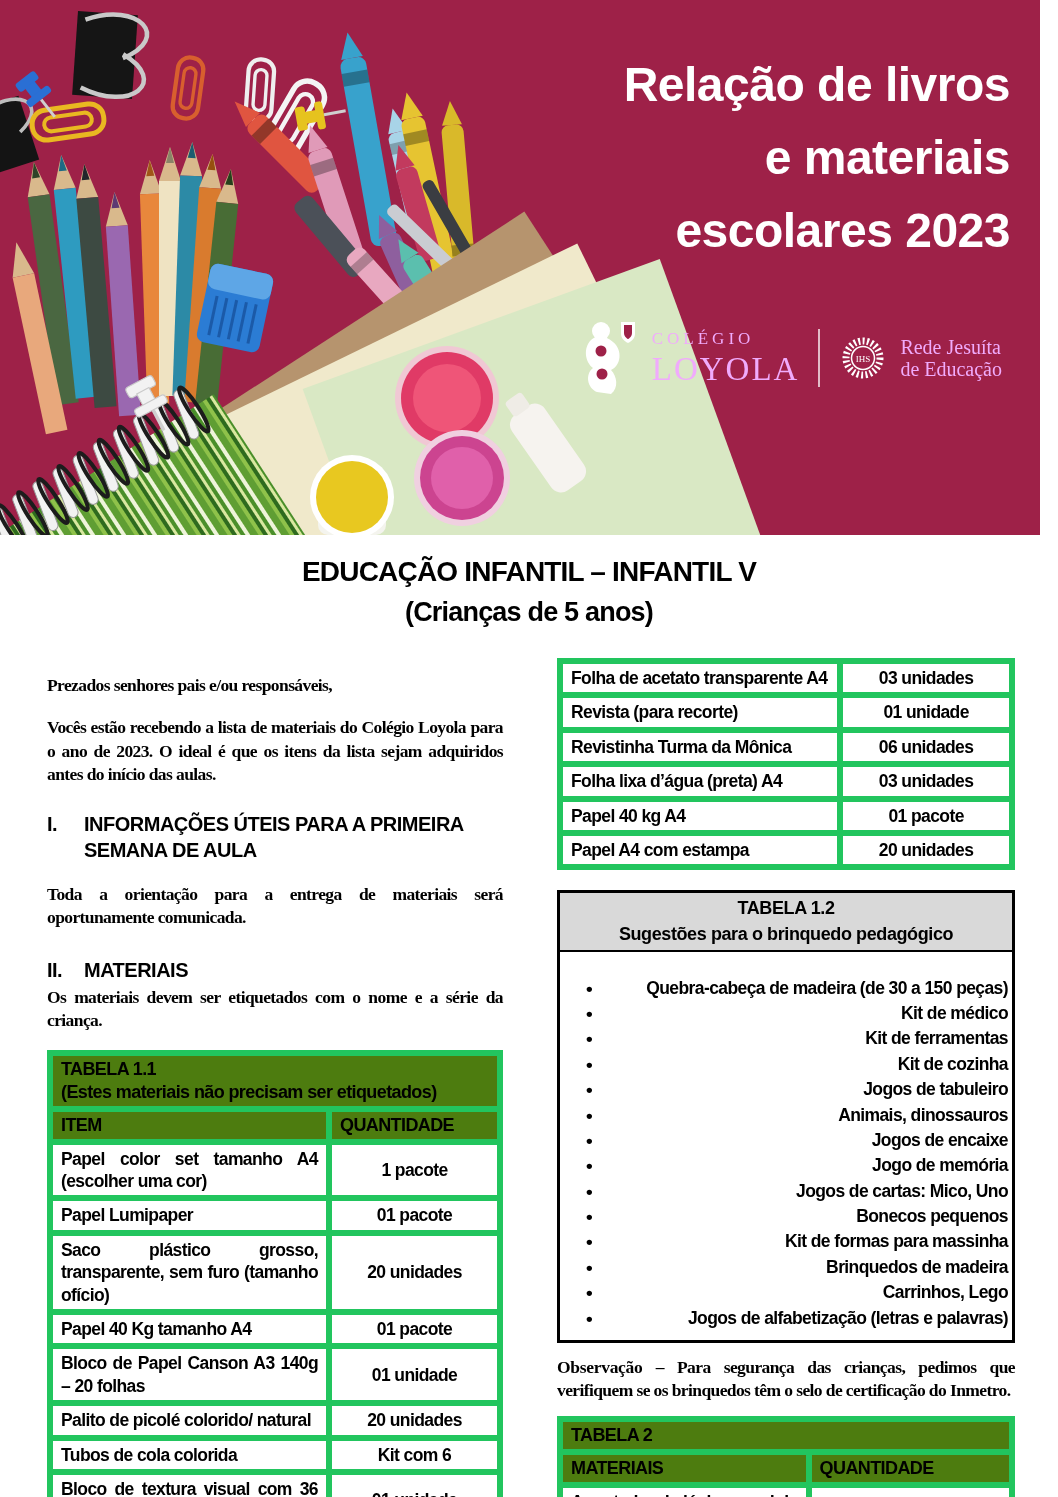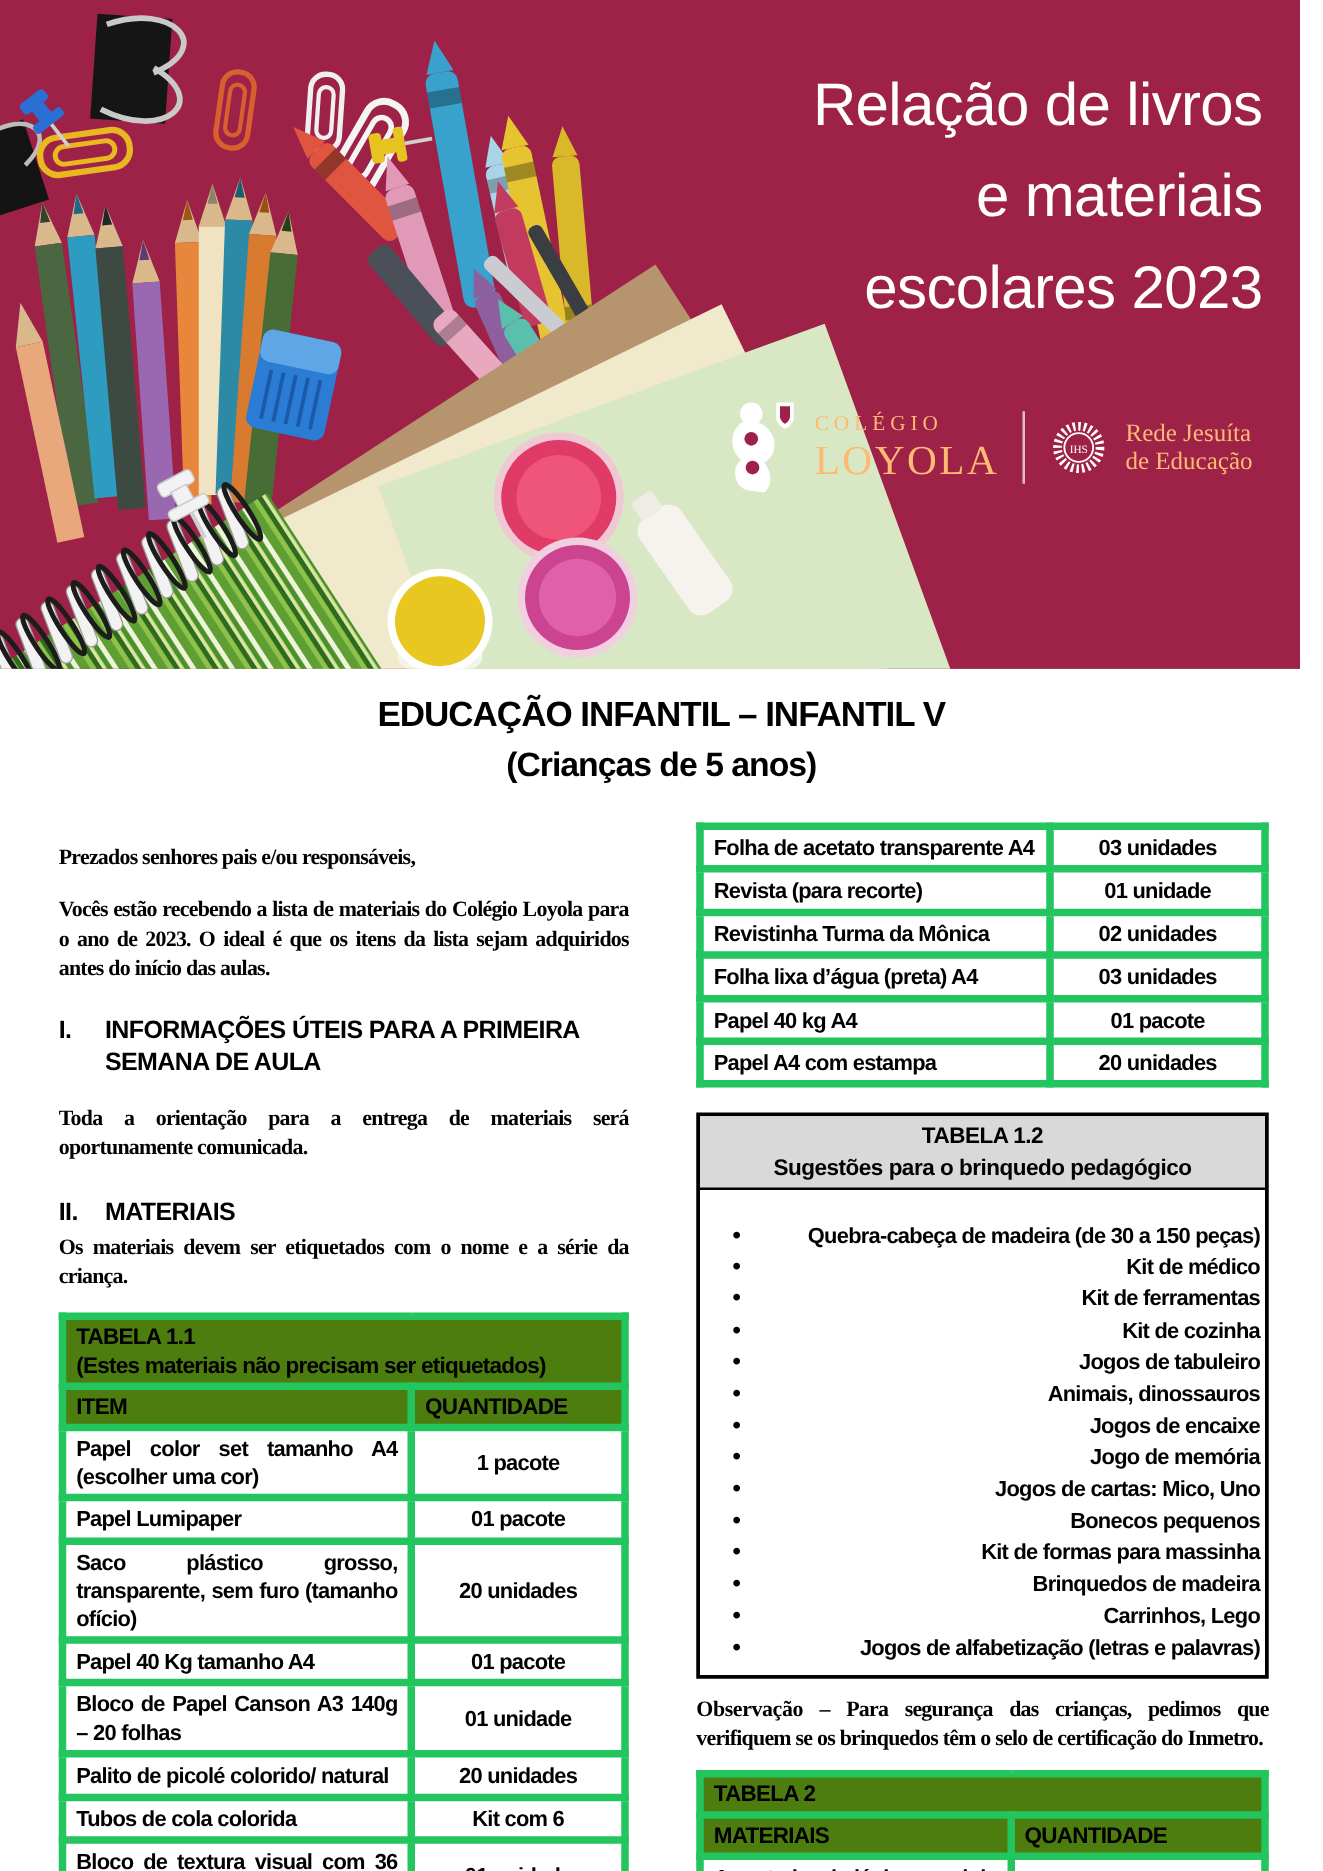--- a/index.html
+++ b/index.html
@@ -3,22 +3,22 @@
 <meta charset="utf-8">
 <style>
   html,body{margin:0;padding:0;background:#ffffff;}
   .page{position:relative;width:1058px;height:1497px;background:#fff;overflow:hidden;
         font-family:"Liberation Sans",sans-serif;color:#000;}
 
   
   .hero{position:absolute;top:0;left:0;width:1040px;height:535px;background:#9e2148;}
   .hero svg.art{position:absolute;top:0;left:0;}
   .hero-title{position:absolute;top:48px;right:30px;width:500px;text-align:right;color:#fff;
-              font-size:48px;font-weight:400;line-height:73px;letter-spacing:-0.5px;}
-  .hero-logo{position:absolute;top:318px;right:38px;display:flex;align-items:center;gap:13px;color:#fdba74;
+              font-size:48px;font-weight:700;line-height:73px;letter-spacing:-0.5px;}
+  .hero-logo{position:absolute;top:318px;right:38px;display:flex;align-items:center;gap:13px;color:#f0abfc;
              font-family:"Liberation Serif",serif;}
   .logo-text .colegio{font-size:17px;letter-spacing:4px;}
   .logo-text .loyola{font-size:33px;letter-spacing:2px;margin-top:2px;}
   .logo-divider{width:2px;height:58px;background:rgba(255,255,255,.7);margin:0 6px;}
   .network{font-size:20px;line-height:1.12;}
 
   
   .doc-title{position:absolute;top:556px;left:0;width:1058px;text-align:center;font-weight:700;}
   .doc-title .l1{font-size:28px;letter-spacing:-0.8px;}
   .doc-title .l2{font-size:27px;letter-spacing:-0.8px;margin-top:9px;}
@@ -460,21 +460,21 @@
           <tr>
               <td class="item w-item">Folha de acetato transparente A4</td>
               <td class="qty w-qty">03 unidades</td>
             </tr>
           <tr>
               <td class="item">Revista (para recorte)</td>
               <td class="qty">01 unidade</td>
             </tr>
           <tr>
               <td class="item">Revistinha Turma da Mônica</td>
-              <td class="qty">02 unidades</td>
+              <td class="qty">06 unidades</td>
             </tr>
           <tr>
               <td class="item">Folha lixa d’água (preta) A4</td>
               <td class="qty">03 unidades</td>
             </tr>
           <tr>
               <td class="item">Papel 40 kg A4</td>
               <td class="qty">01 pacote</td>
             </tr>
           <tr>

